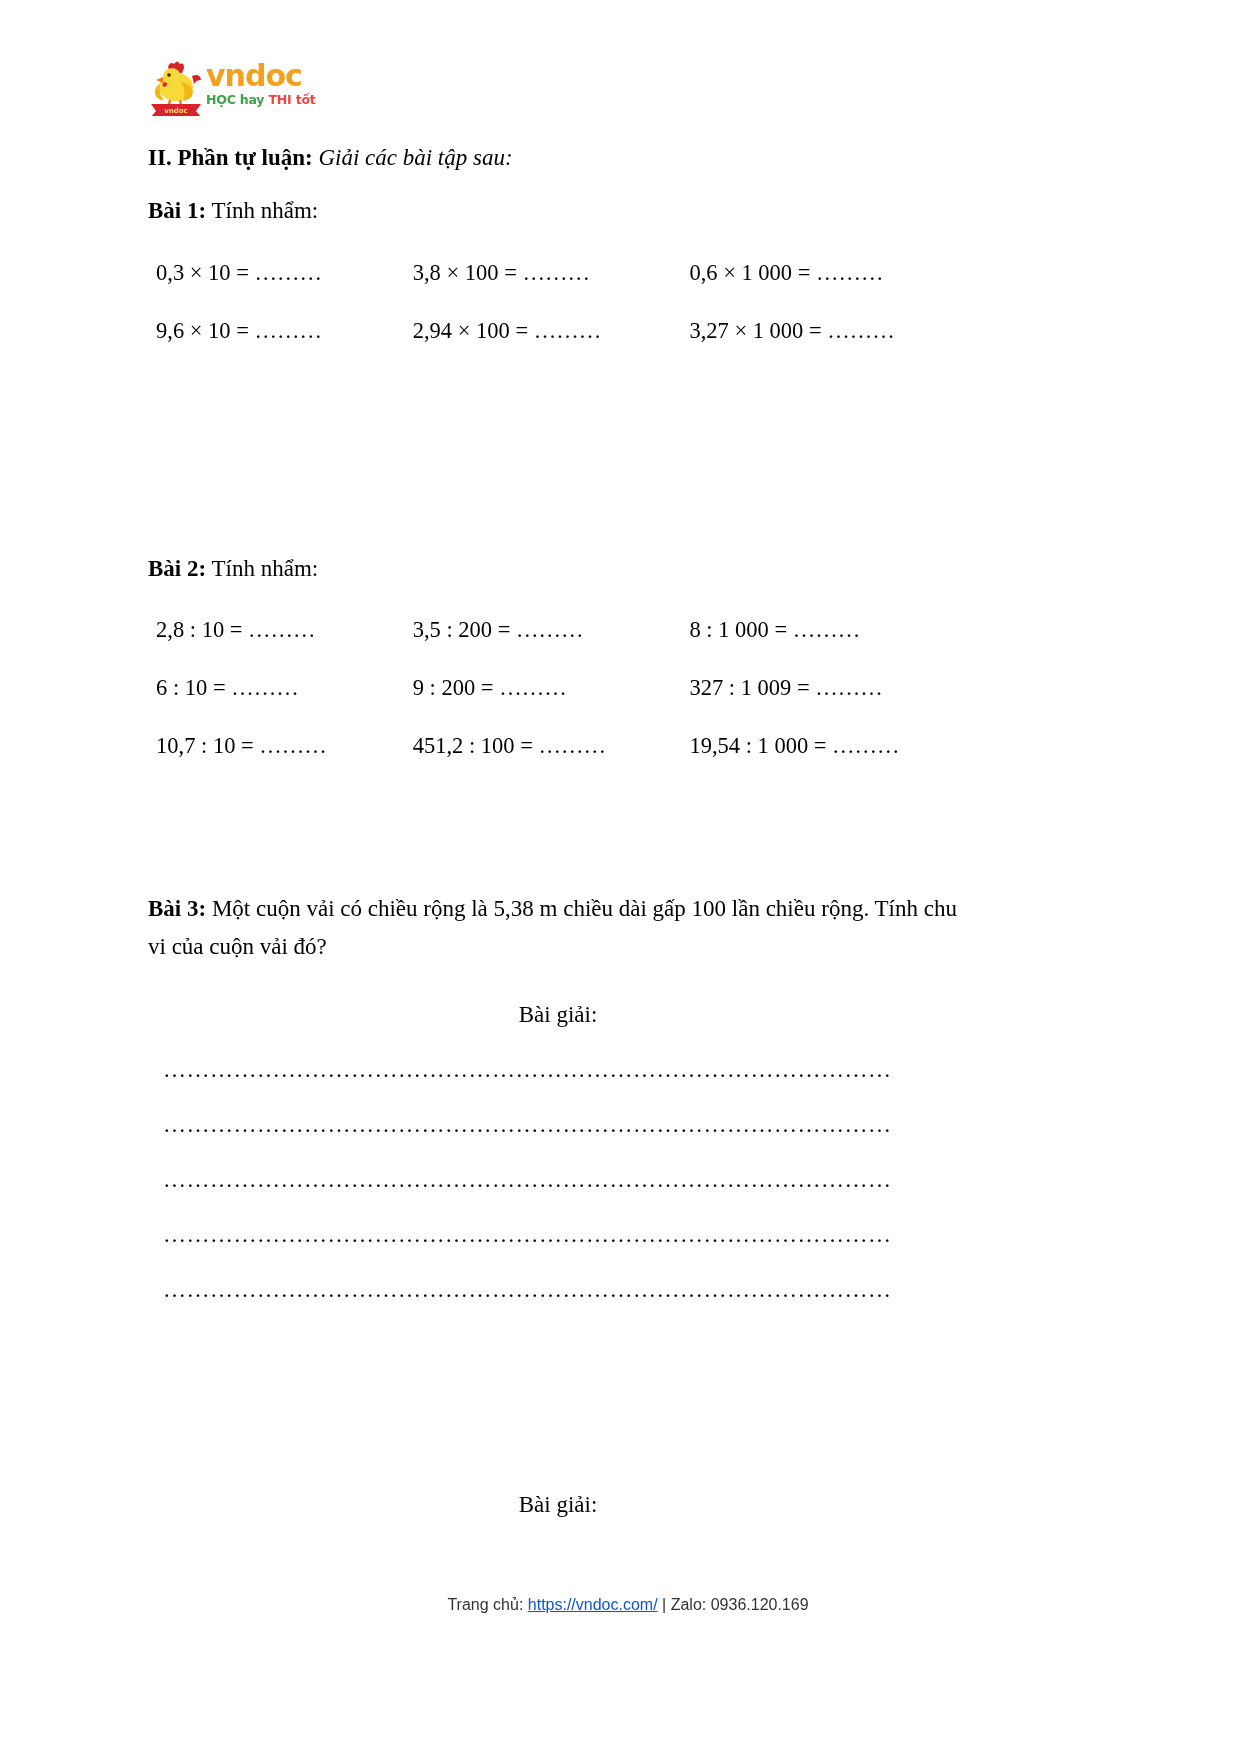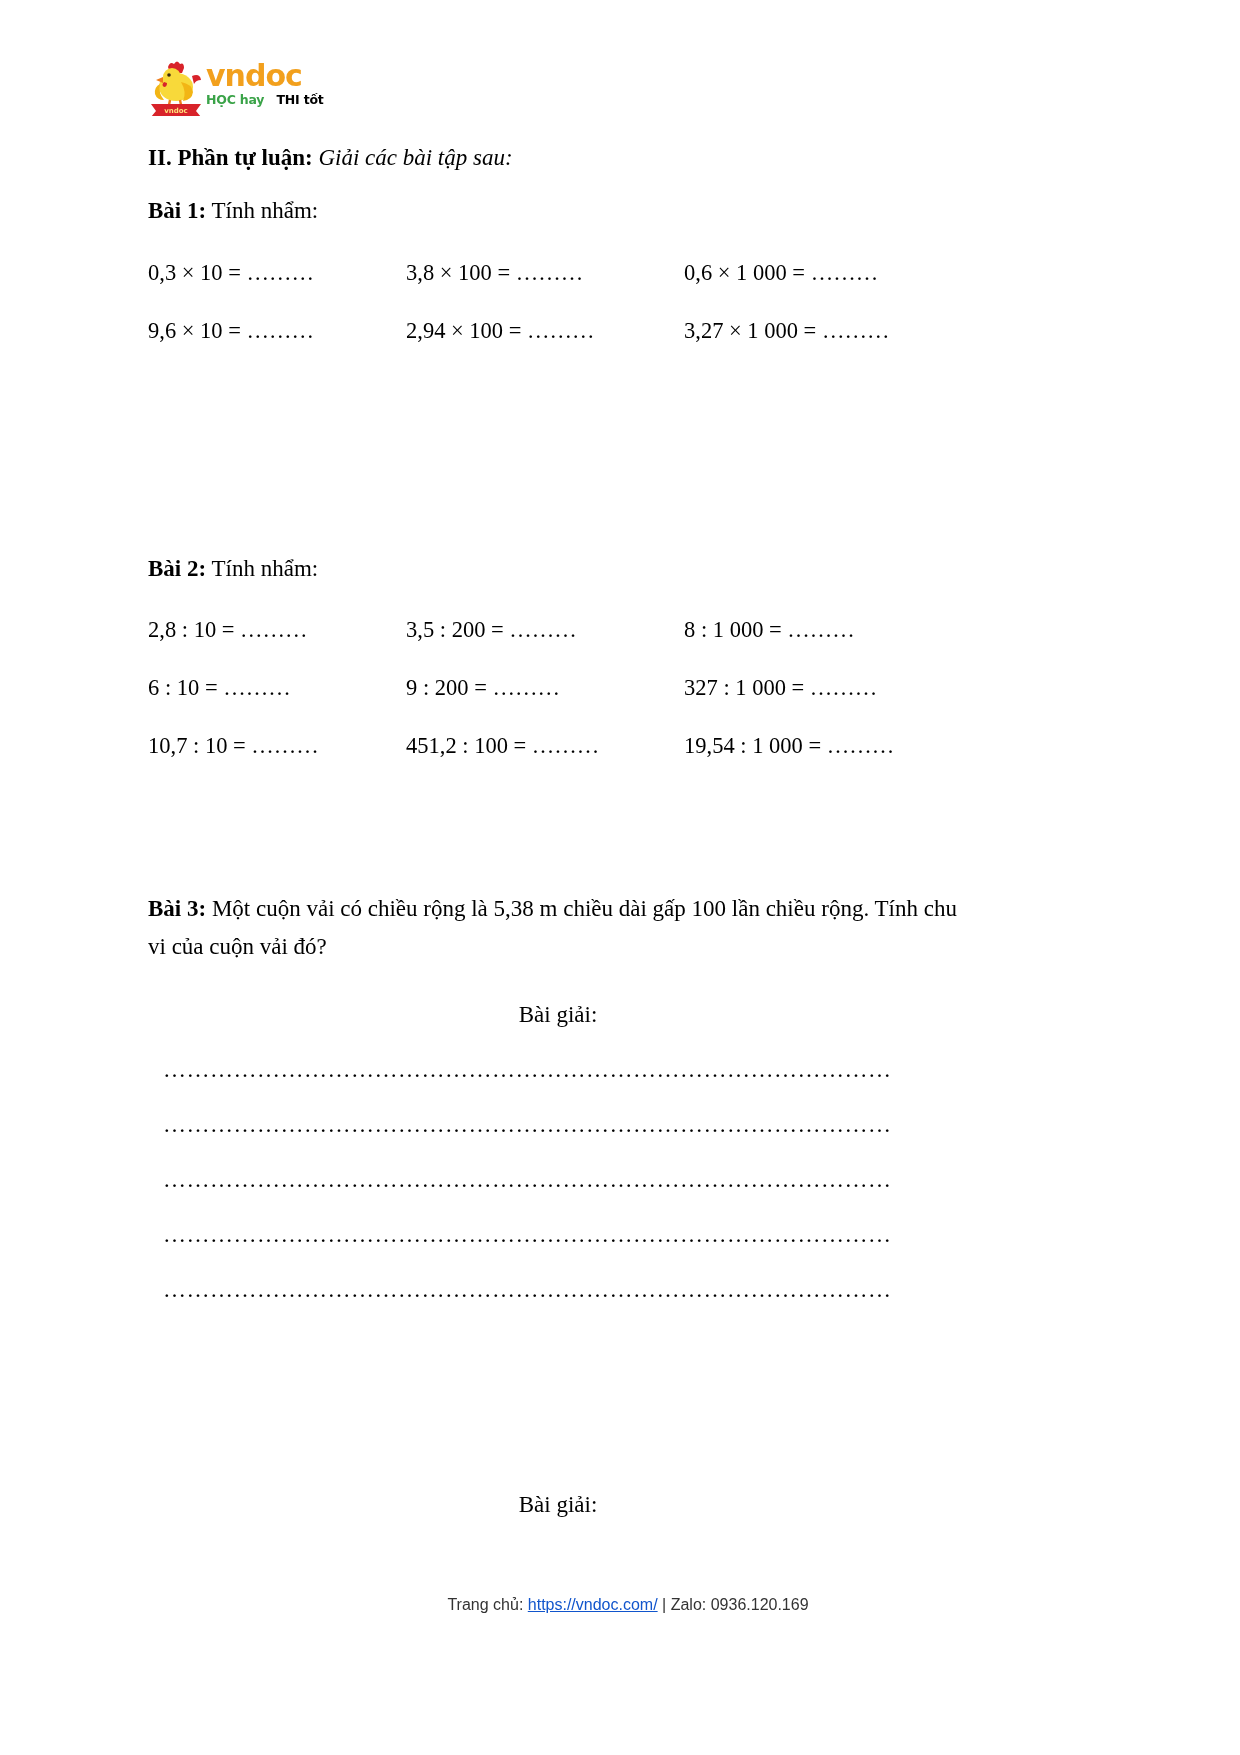--- a/index.html
+++ b/index.html
@@ -48,21 +48,21 @@
   }
   .logo-tagline {
     font-family: "DejaVu Sans", sans-serif;
     font-weight: bold;
     font-size: 12.5px;
     line-height: 14px;
     letter-spacing: -0.2px;
     margin-top: 1px;
   }
   .tag-green { color: #3aa348; }
-  .tag-red { color: #000000; margin-left: 8px; }
+  .tag-red { color: #ef4444; }
 
   
   .heading-line {
     position: absolute;
     font-size: 23px;
     line-height: 30px;
     white-space: nowrap;
   }
   .b { font-weight: bold; }
   .it { font-style: italic; }
@@ -76,20 +76,21 @@
 
   
   .ex-grid {
     position: absolute;
     width: 820px;
   }
   .ex-row {
     display: flex;
     height: 50px;
     align-items: flex-start;
+    margin-left: 8px;
   }
   .ex-cell {
     font-size: 22.5px;
     line-height: 30px;
     white-space: nowrap;
   }
   .c1 { width: 258px; }
   .c2 { width: 278px; }
   .c3 { width: 280px; }
 
@@ -196,21 +197,21 @@
 
   <div class="ex-grid" style="left:148px; top:615px;">
     <div class="ex-row">
       <div class="ex-cell c1">2,8 : 10 = ………</div>
       <div class="ex-cell c2">3,5 : 200 = ………</div>
       <div class="ex-cell c3">8 : 1 000 = ………</div>
     </div>
     <div class="ex-row" style="margin-top:8px;">
       <div class="ex-cell c1">6 : 10 = ………</div>
       <div class="ex-cell c2">9 : 200 = ………</div>
-      <div class="ex-cell c3">327 : 1 000 = ………</div>
+      <div class="ex-cell c3">327 : 1 009 = ………</div>
     </div>
     <div class="ex-row" style="margin-top:8px;">
       <div class="ex-cell c1">10,7 : 10 = ………</div>
       <div class="ex-cell c2">451,2 : 100 = ………</div>
       <div class="ex-cell c3">19,54 : 1 000 = ………</div>
     </div>
   </div>
 
   <div class="para" style="left:148px; top:890px;">
     <span class="b">Bài 3:</span>

